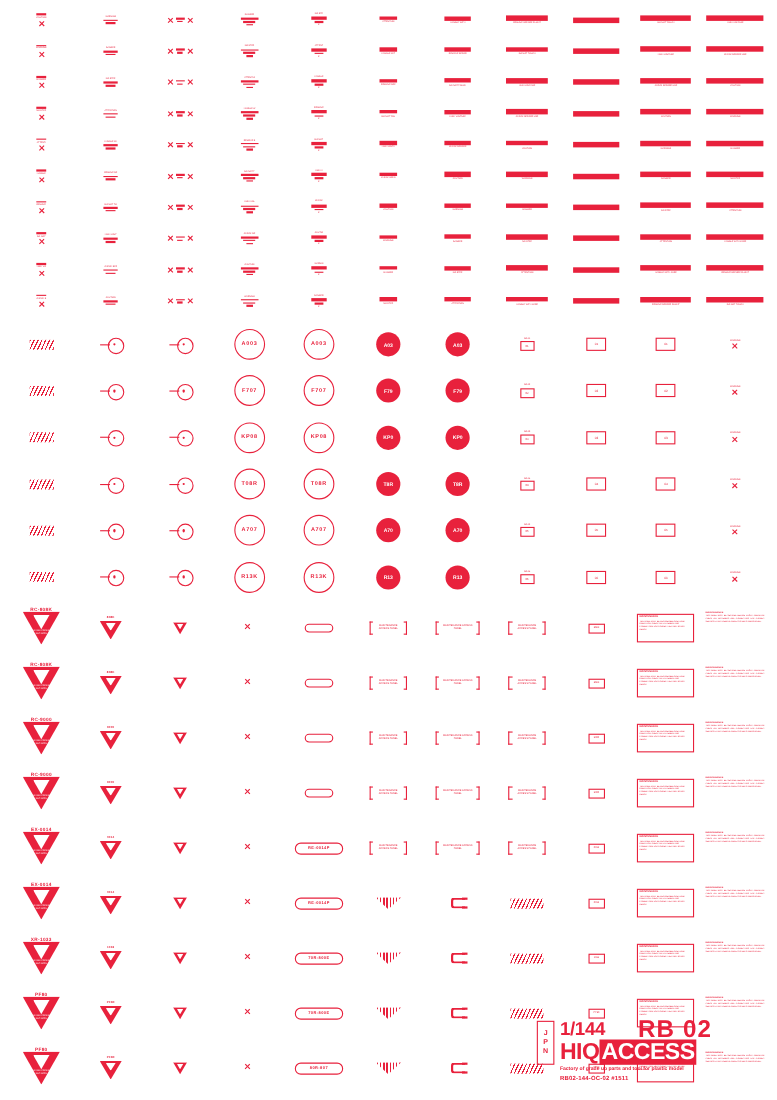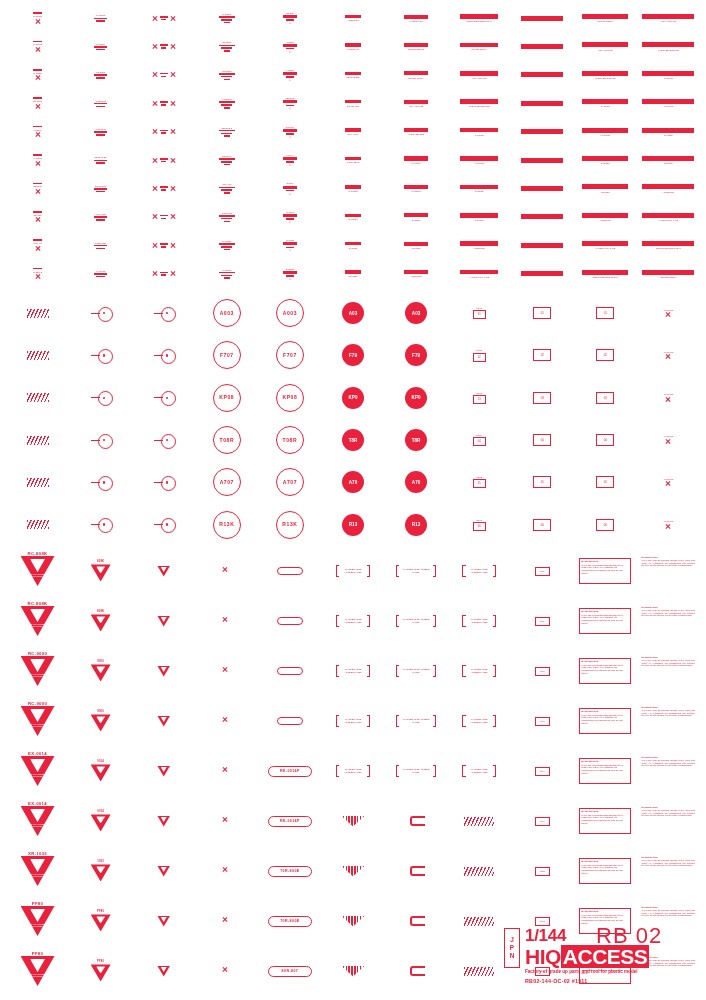--- a/index.html
+++ b/index.html
@@ -65,24 +65,24 @@
   .cshape:before{content:"";position:absolute;right:-2.2px;bottom:-2.2px;width:5px;height:2.2px;background:#e8213c;}
   .chev{width:24px;height:11px;background:
      repeating-linear-gradient(to right,transparent 0 1.6px,#e8213c 1.6px 2.9px);
      clip-path:polygon(0 0,100% 0,50% 100%);}
   .textblk{border:.8px solid #e8213c;box-sizing:border-box;padding:1px;color:#e8213c;font-size:1.75px;line-height:1.45;text-align:left;overflow:hidden;}
   .textblk b{font-size:2.3px;display:block;margin-bottom:.6px;}
   .para{color:#e8213c;font-size:1.7px;line-height:1.5;text-align:justify;overflow:hidden;}
   .para b{font-size:2.2px;display:block;}
 
   
-  #logo{position:absolute;right:6px;bottom:4px;width:196px;height:72px;}
+  #logo{position:absolute;right:22px;bottom:4px;width:196px;height:72px;}
   #logo .jpn{position:absolute;left:0;top:4px;width:16px;height:40px;border:1.3px solid #e8213c;box-sizing:border-box;display:flex;flex-direction:column;align-items:center;justify-content:center;color:#e8213c;font-size:6.4px;font-weight:bold;line-height:1.25;}
   #logo .scale{position:absolute;left:21px;top:2px;color:#e8213c;font-size:17px;font-weight:bold;letter-spacing:-.3px;}
-  #logo .rb{position:absolute;left:92px;top:-1px;color:#e8213c;font-size:22px;font-weight:normal;letter-spacing:1px;}
+  #logo .rb{position:absolute;left:92px;top:-1px;color:#e8213c;font-size:22px;font-weight:bold;letter-spacing:1px;}
   #logo .hiq{position:absolute;left:21px;top:21px;color:#e8213c;font-size:21px;font-weight:bold;letter-spacing:-.5px;}
   #logo .hiq .box{background:#e8213c;color:#fff;padding:0 2px;}
   #logo .tag{position:absolute;left:21px;top:45px;color:#e8213c;font-size:4.6px;font-weight:bold;}
   #logo .code{position:absolute;left:21px;top:54px;color:#e8213c;font-size:5.4px;font-weight:bold;letter-spacing:.2px;}
 </style>
 </head>
 <body>
 
 <div class="sheet">
 

